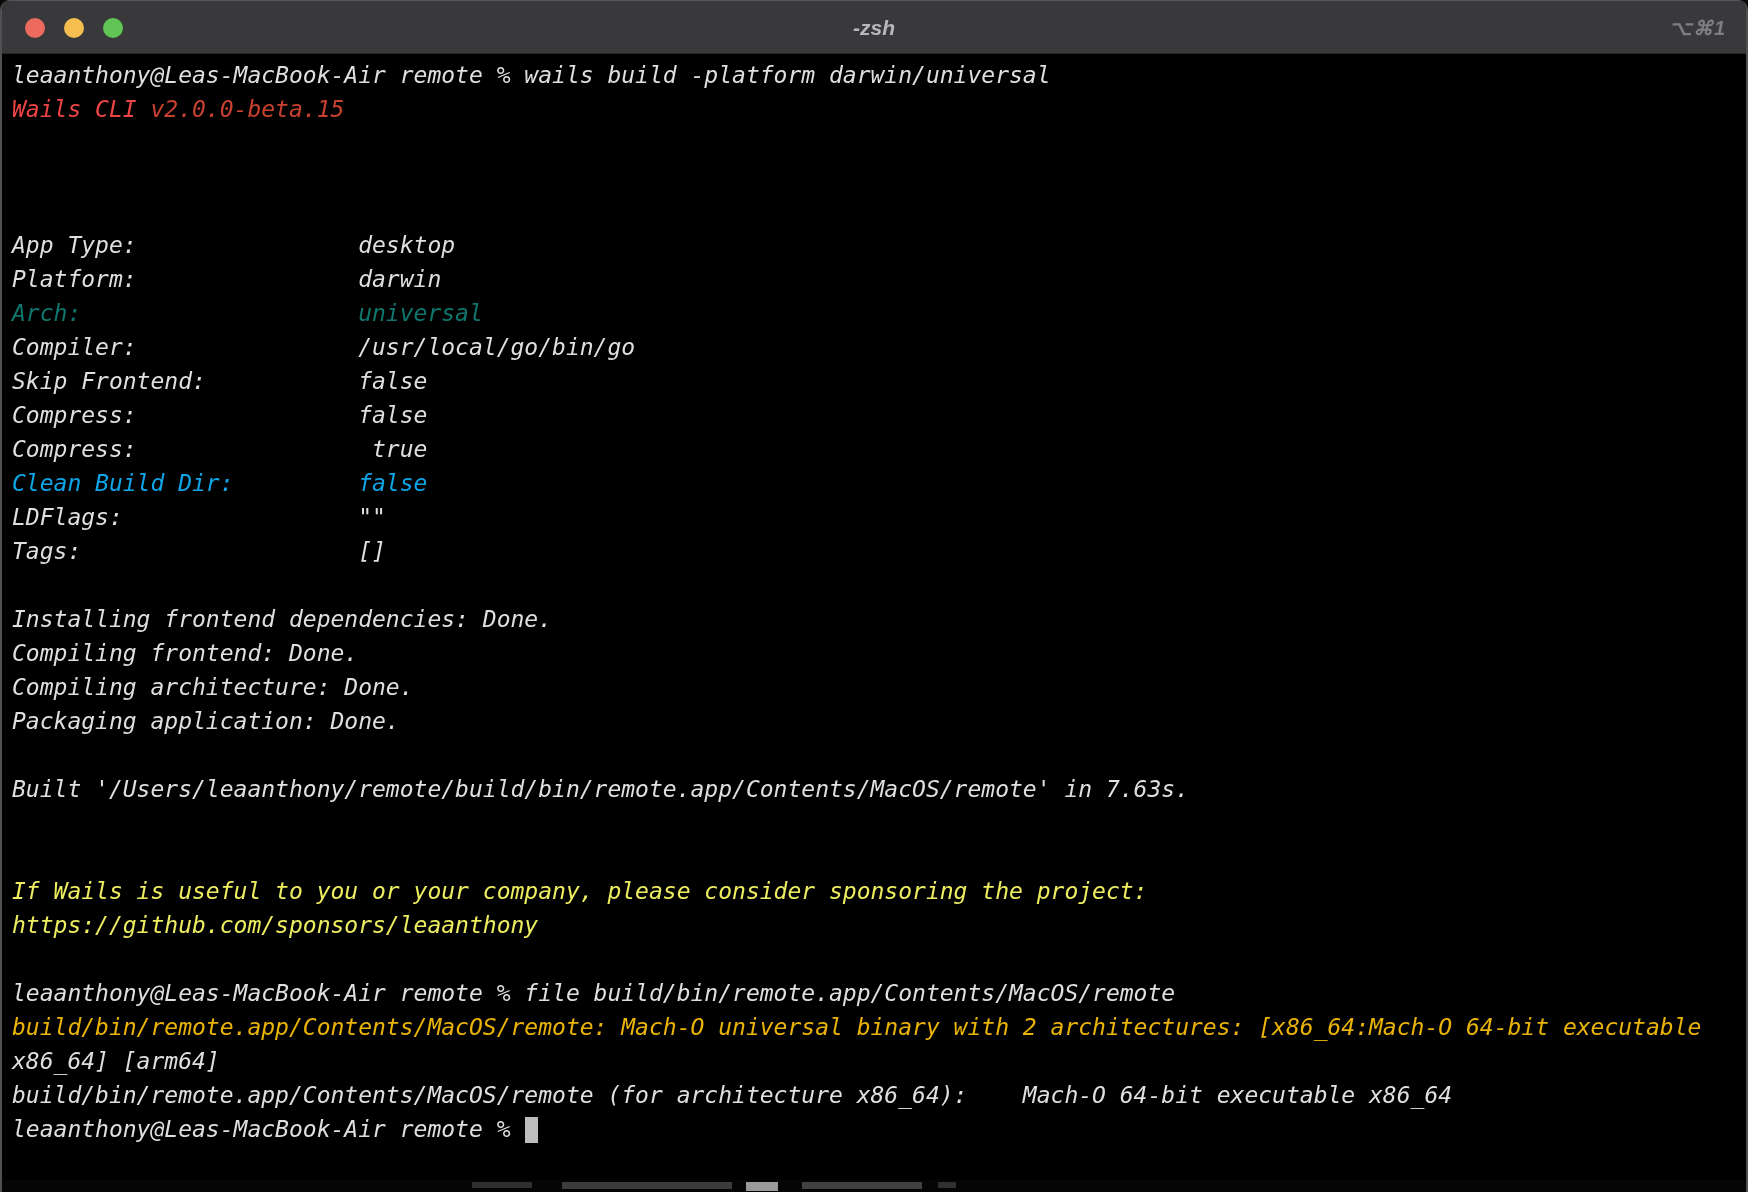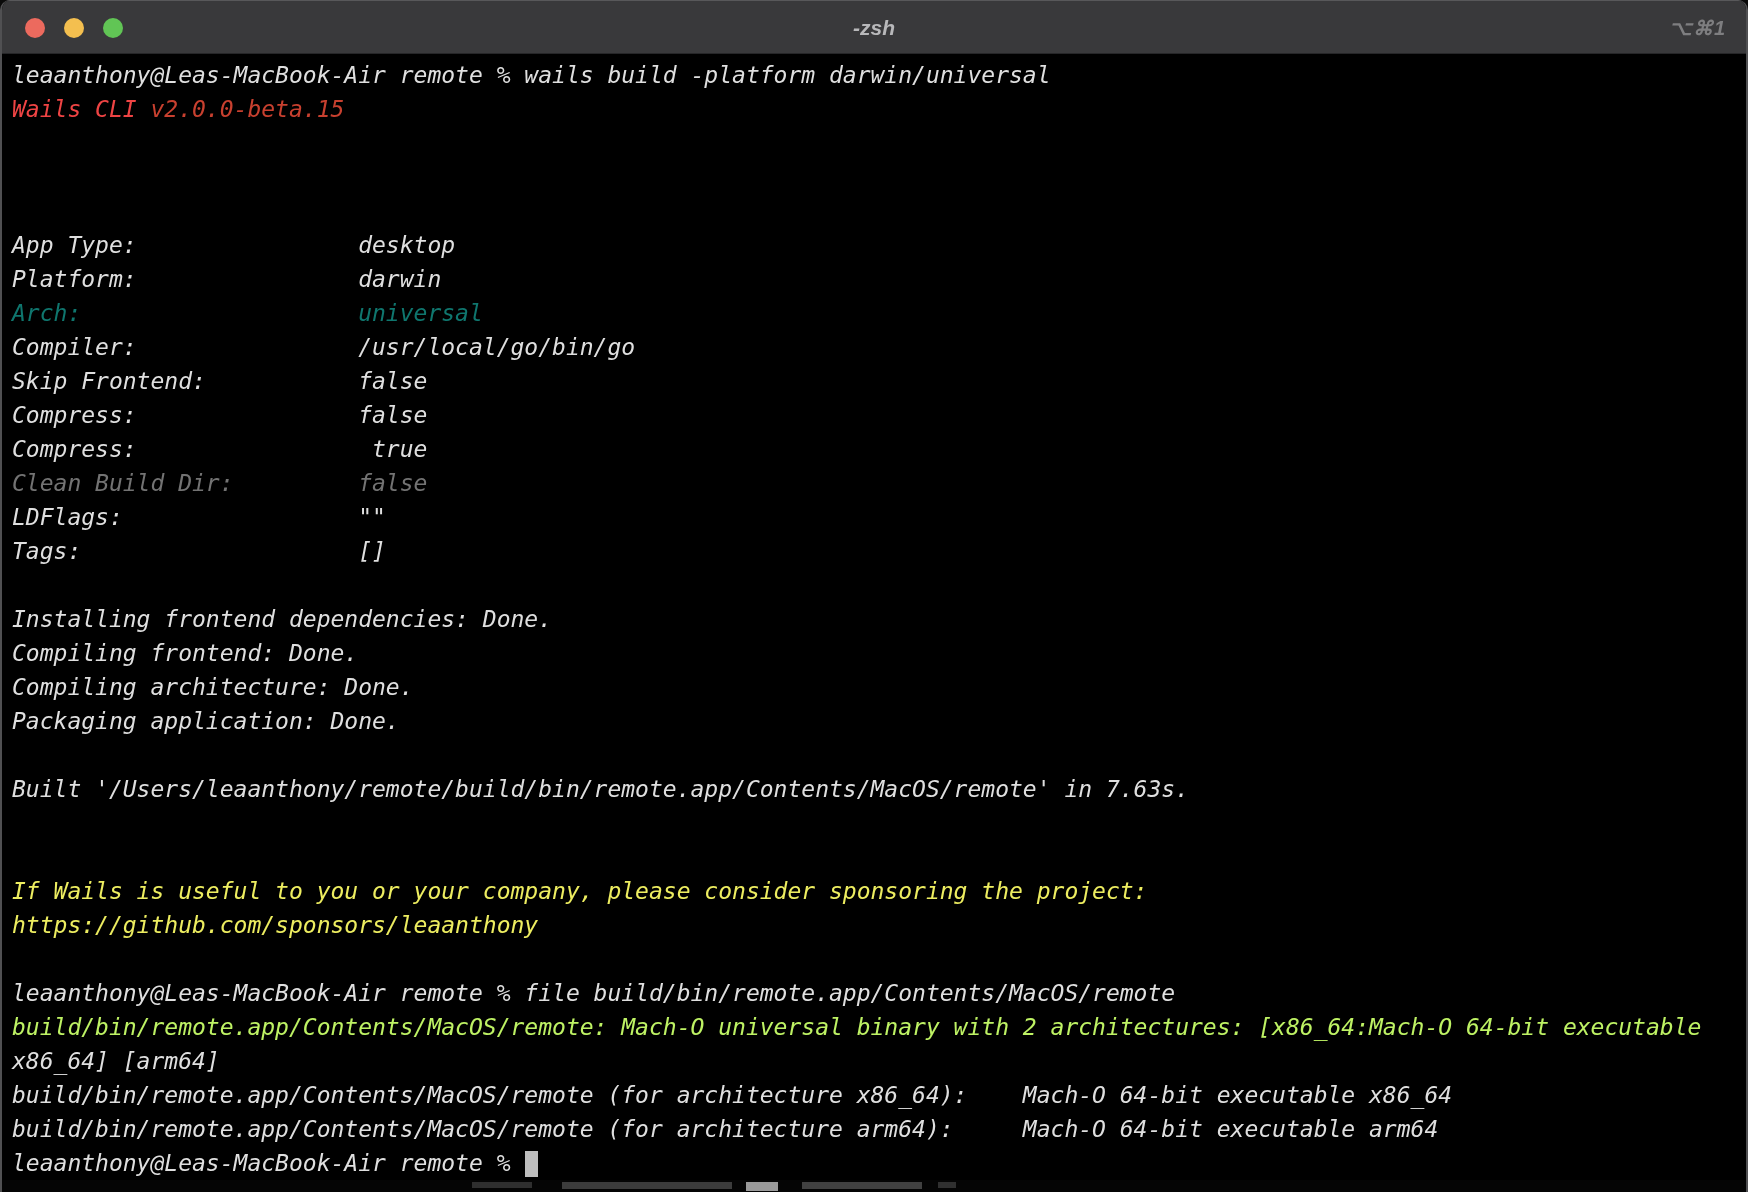--- a/index.html
+++ b/index.html
@@ -88,40 +88,39 @@
       <div class="line"></div>
       <div class="line"></div>
       <div class="line"></div>
       <div class="line"><span style="color: rgb(223, 223, 223);">App Type:                desktop</span></div>
       <div class="line"><span style="color: rgb(223, 223, 223);">Platform:                darwin</span></div>
       <div class="line"><span style="color: #0f766e;">Arch:                    universal</span></div>
       <div class="line"><span style="color: rgb(223, 223, 223);">Compiler:                /usr/local/go/bin/go</span></div>
       <div class="line"><span style="color: rgb(223, 223, 223);">Skip Frontend:           false</span></div>
       <div class="line"><span style="color: rgb(223, 223, 223);">Compress:                false</span></div>
       <div class="line"><span style="color: rgb(223, 223, 223);">Compress:                 true</span></div>
-      <div class="line"><span style="color: #737373;">Clean Build Dir:         false</span></div>
+      <div class="line"><span style="color: #0ea5e9;">Clean Build Dir:         false</span></div>
       <div class="line"><span style="color: rgb(223, 223, 223);">LDFlags:                 ""</span></div>
       <div class="line"><span style="color: rgb(223, 223, 223);">Tags:                    []</span></div>
       <div class="line"></div>
       <div class="line"><span style="color: rgb(223, 223, 223);">Installing frontend dependencies: Done.</span></div>
       <div class="line"><span style="color: rgb(223, 223, 223);">Compiling frontend: Done.</span></div>
       <div class="line"><span style="color: rgb(223, 223, 223);">Compiling architecture: Done.</span></div>
       <div class="line"><span style="color: rgb(223, 223, 223);">Packaging application: Done.</span></div>
       <div class="line"></div>
       <div class="line"><span style="color: rgb(223, 223, 223);">Built '/Users/leaanthony/remote/build/bin/remote.app/Contents/MacOS/remote' in 7.63s.</span></div>
       <div class="line"></div>
       <div class="line"></div>
       <div class="line"><span style="color: rgb(237, 237, 96);">If Wails is useful to you or your company, please consider sponsoring the project:</span></div>
       <div class="line"><span style="color: rgb(237, 237, 96);">https://github.com/sponsors/leaanthony</span></div>
       <div class="line"></div>
       <div class="line"><span style="color: rgb(223, 223, 223);">leaanthony@Leas-MacBook-Air remote % file build/bin/remote.app/Contents/MacOS/remote</span></div>
-      <div class="line"><span style="color: #bef264;">build/bin/remote.app/Contents/MacOS/remote: Mach-O universal binary with 2 architectures: [x86_64:Mach-O 64-bit executable</span></div>
+      <div class="line"><span style="color: #eab308;">build/bin/remote.app/Contents/MacOS/remote: Mach-O universal binary with 2 architectures: [x86_64:Mach-O 64-bit executable</span></div>
       <div class="line"><span style="color: rgb(223, 223, 223);">x86_64] [arm64]</span></div>
       <div class="line"><span style="color: rgb(223, 223, 223);">build/bin/remote.app/Contents/MacOS/remote (for architecture x86_64):    Mach-O 64-bit executable x86_64</span></div>
-      <div class="line"><span style="color: rgb(223, 223, 223);">build/bin/remote.app/Contents/MacOS/remote (for architecture arm64):     Mach-O 64-bit executable arm64</span></div>
       <div class="line"><span style="color: rgb(223, 223, 223);">leaanthony@Leas-MacBook-Air remote % </span><span class="cursor" style="background: rgb(189, 189, 189);"></span></div>
     </div>
 
   <div class="sliver">
     <div class="frag" style="left:470px;width:60px;height:6px;background:#2f2f2f;"></div>
     <div class="frag" style="left:560px;width:170px;height:7px;background:#3c3c3c;"></div>
     <div class="frag" style="left:744px;width:32px;height:9px;background:#9a9a9a;"></div>
     <div class="frag" style="left:800px;width:120px;height:7px;background:#414141;"></div>
     <div class="frag" style="left:936px;width:18px;height:6px;background:#303030;"></div>
   </div>

